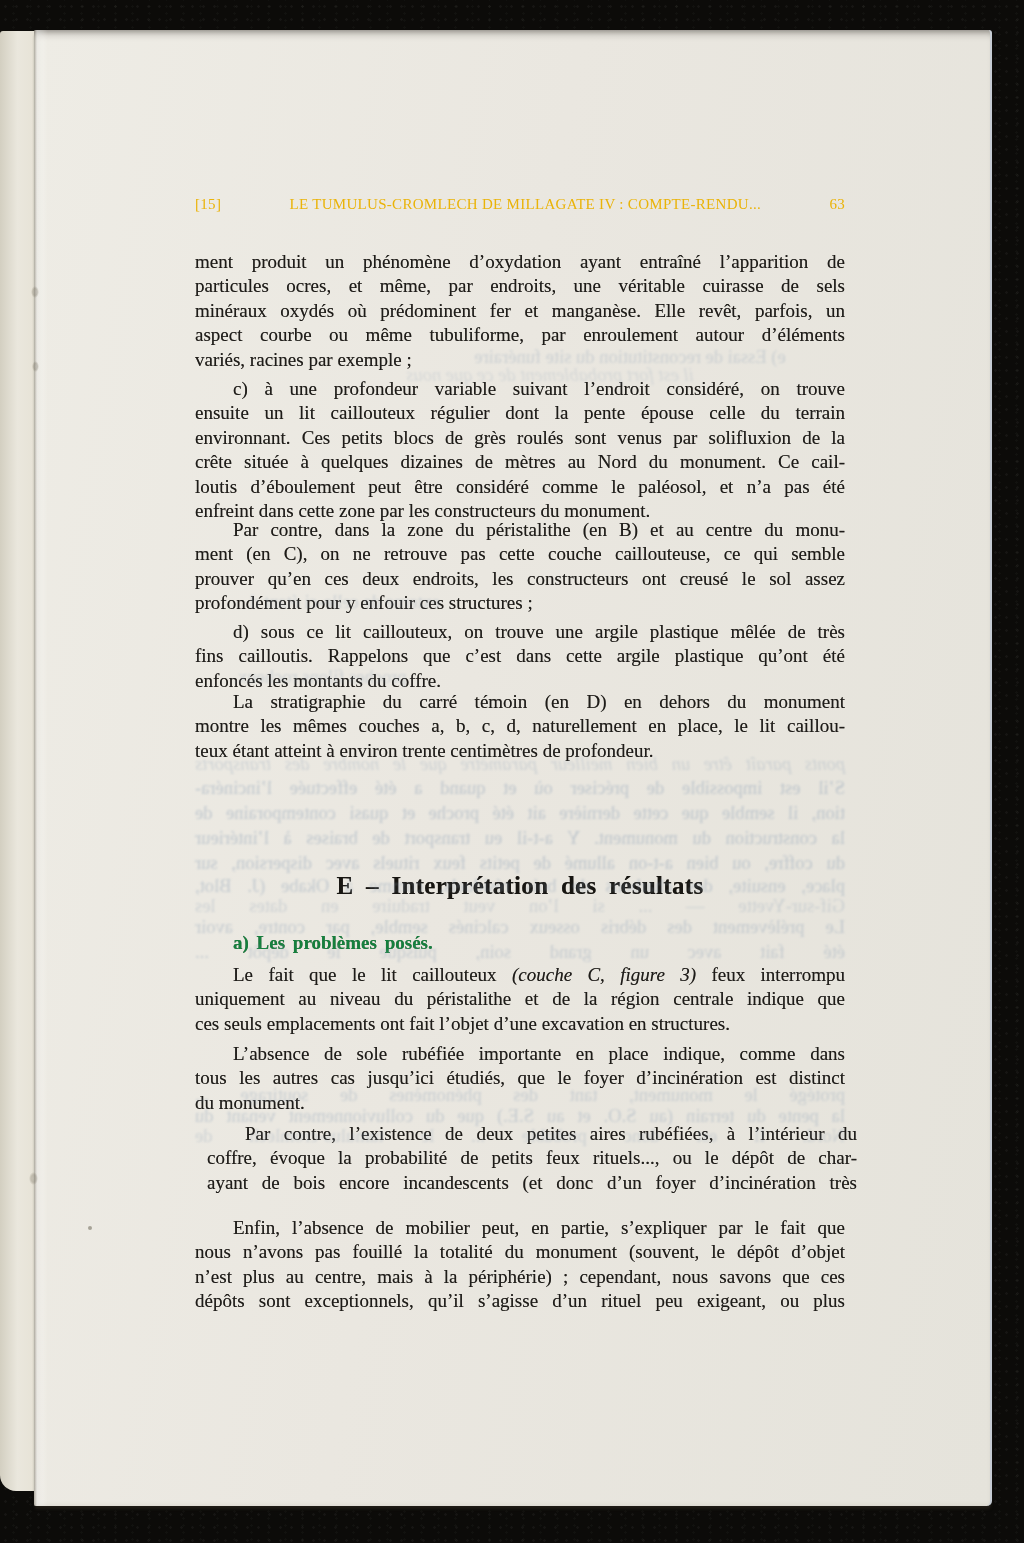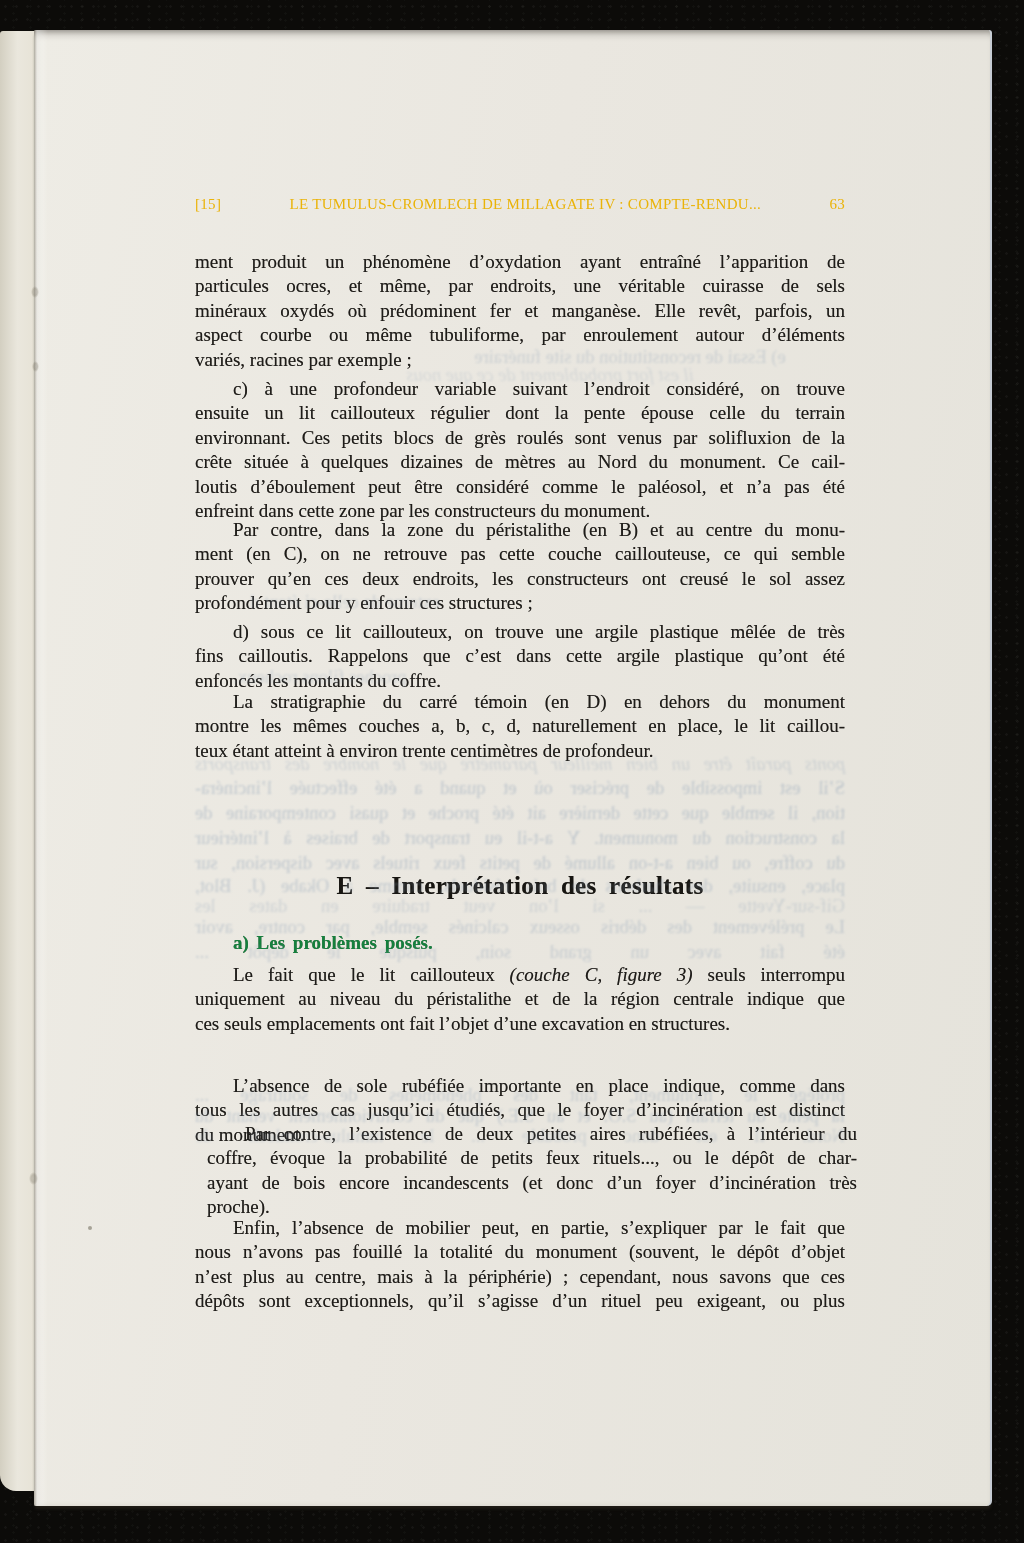--- a/index.html
+++ b/index.html
@@ -97,34 +97,33 @@
           <div class="line indent">d) sous ce lit caillouteux, on trouve une argile plastique mêlée de très</div>
           <div class="line">fins cailloutis. Rappelons que c’est dans cette argile plastique qu’ont été</div>
           <div class="line lastline">enfoncés les montants du coffre.</div>
         </div>
         <div class="para" style="top: 690px;">
           <div class="line indent">La stratigraphie du carré témoin (en D) en dehors du monument</div>
           <div class="line">montre les mêmes couches a, b, c, d, naturellement en place, le lit caillou-</div>
           <div class="line lastline">teux étant atteint à environ trente centimètres de profondeur.</div>
         </div>
         <div class="para" style="top: 963px;">
-          <div class="line indent"><span>Le fait que le lit caillouteux </span><span class="it">(couche C, figure 3)</span><span> seuls interrompu</span></div>
+          <div class="line indent"><span>Le fait que le lit caillouteux </span><span class="it">(couche C, figure 3)</span><span> feux interrompu</span></div>
           <div class="line">uniquement au niveau du péristalithe et de la région centrale indique que</div>
           <div class="line lastline">ces seuls emplacements ont fait l’objet d’une excavation en structures.</div>
         </div>
-        <div class="para" style="top: 1042px; margin-top: 32px;">
+        <div class="para" style="top: 1042px;">
           <div class="line indent">L’absence de sole rubéfiée importante en place indique, comme dans</div>
           <div class="line">tous les autres cas jusqu’ici étudiés, que le foyer d’incinération est distinct</div>
           <div class="line lastline">du monument.</div>
         </div>
         <div class="para" style="top: 1122px; margin-left: 12px;">
           <div class="line indent">Par contre, l’existence de deux petites aires rubéfiées, à l’intérieur du</div>
           <div class="line">coffre, évoque la probabilité de petits feux rituels..., ou le dépôt de char-</div>
           <div class="line">ayant de bois encore incandescents (et donc d’un foyer d’incinération très</div>
-          <div class="line lastline">proche).</div>
         </div>
         <div class="para" style="top: 1216px;">
           <div class="line indent">Enfin, l’absence de mobilier peut, en partie, s’expliquer par le fait que</div>
           <div class="line">nous n’avons pas fouillé la totalité du monument (souvent, le dépôt d’objet</div>
           <div class="line">n’est plus au centre, mais à la périphérie) ; cependant, nous savons que ces</div>
           <div class="line">dépôts sont exceptionnels, qu’il s’agisse d’un rituel peu exigeant, ou plus</div>
         </div>
       </div>
 
     <div class="section-heading">E – Interprétation des résultats</div>

